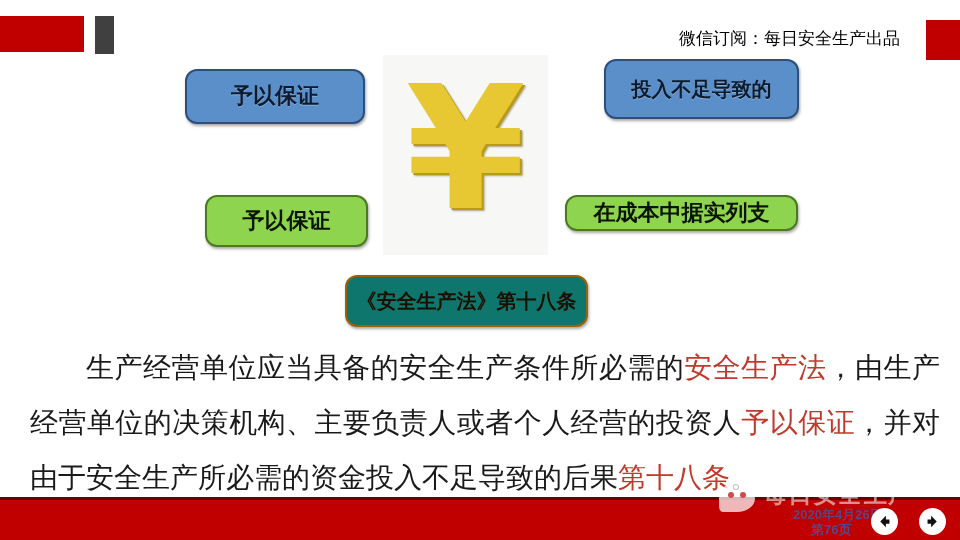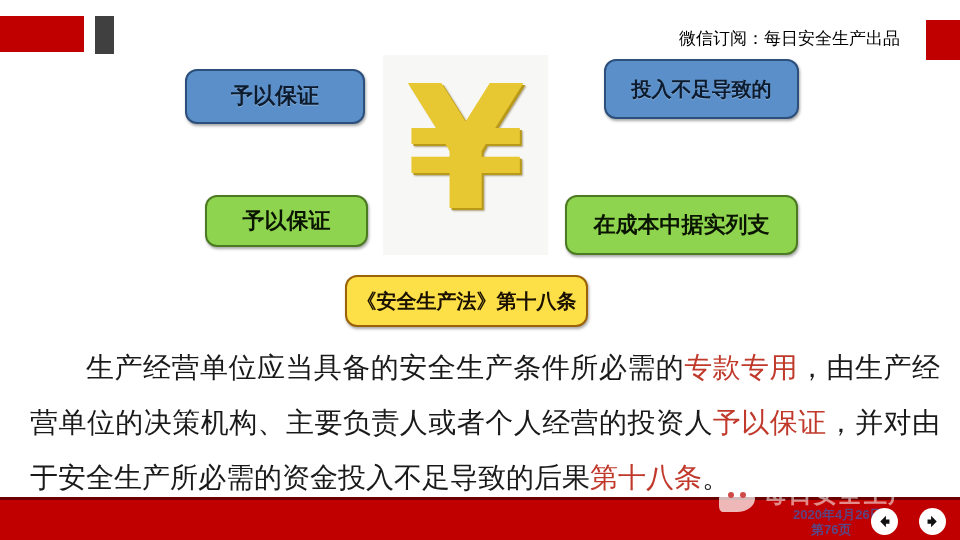--- a/index.html
+++ b/index.html
@@ -86,29 +86,29 @@
     border: 2px solid #2d4f7c;
     color: #0d1b2e;
     text-shadow: 0 1px 0 rgba(255,255,255,.25);
   }
   .node-green {
     background: #8fd44f;
     border: 2px solid #4c7a22;
     color: #0a1402;
   }
   .node-orange {
-    background: #fde047;
+    background: #0f766e;
     border: 2px solid #9c6208;
     color: #1a1000;
   }
 
   #n-baozheng { left: 185px; top: 14px; width: 180px; height: 55px; font-size: 22px; }
   #n-houguo   { left: 566px; top: 4px;  width: 195px; height: 60px; font-size: 20px; margin-left: 38px; }
   #n-zhuankuan{ left: 205px; top: 140px; width: 163px; height: 52px; font-size: 22px; }
-  #n-chengben { left: 565px; top: 140px; width: 233px; height: 60px; font-size: 22px; }
+  #n-chengben { left: 565px; top: 140px; width: 233px; height: 36px; font-size: 22px; }
   #n-tiao     { left: 345px; top: 220px; width: 243px; height: 52px; font-size: 20px; }
 
   
   .body-text {
     position: absolute;
     left: 30px; top: 340px;
     width: 910px;
     font-size: 28px;
     line-height: 55px;
     color: #1a1a1a;
@@ -207,21 +207,21 @@
     <div class="node node-green" id="n-chengben">
       <span>在成本中据实列支</span>
     </div>
 
     <div class="node node-orange" id="n-tiao">
       <span>《安全生产法》第十八条</span>
     </div>
 
   </div>
 
-  <p class="body-text" id="body-text"><span>生产经营单位应当具备的安全生产条件所必需的</span><span class="hl">专款专用</span><span>，由生产经营单位的决策机构、主要负责人或者个人经营的投资人</span><span class="hl">予以保证</span><span>，并对由于安全生产所必需的资金投入不足导致的后果</span><span class="hl">第十八条</span><span>。</span></p>
+  <p class="body-text" id="body-text"><span>生产经营单位应当具备的安全生产条件所必需的</span><span class="hl">安全生产法</span><span>，由生产经营单位的决策机构、主要负责人或者个人经营的投资人</span><span class="hl">予以保证</span><span>，并对由于安全生产所必需的资金投入不足导致的后果</span><span class="hl">第十八条</span><span>。</span></p>
 
   <div class="footer-bar"></div>
 
   <div class="wm-wrap">
     <div class="wm-chat"></div>
     <div class="wm-text">每日安全生产</div>
     <div class="wm-date">2020年4月26日</div>
     <div class="wm-page">第76页</div>
   </div>
 

